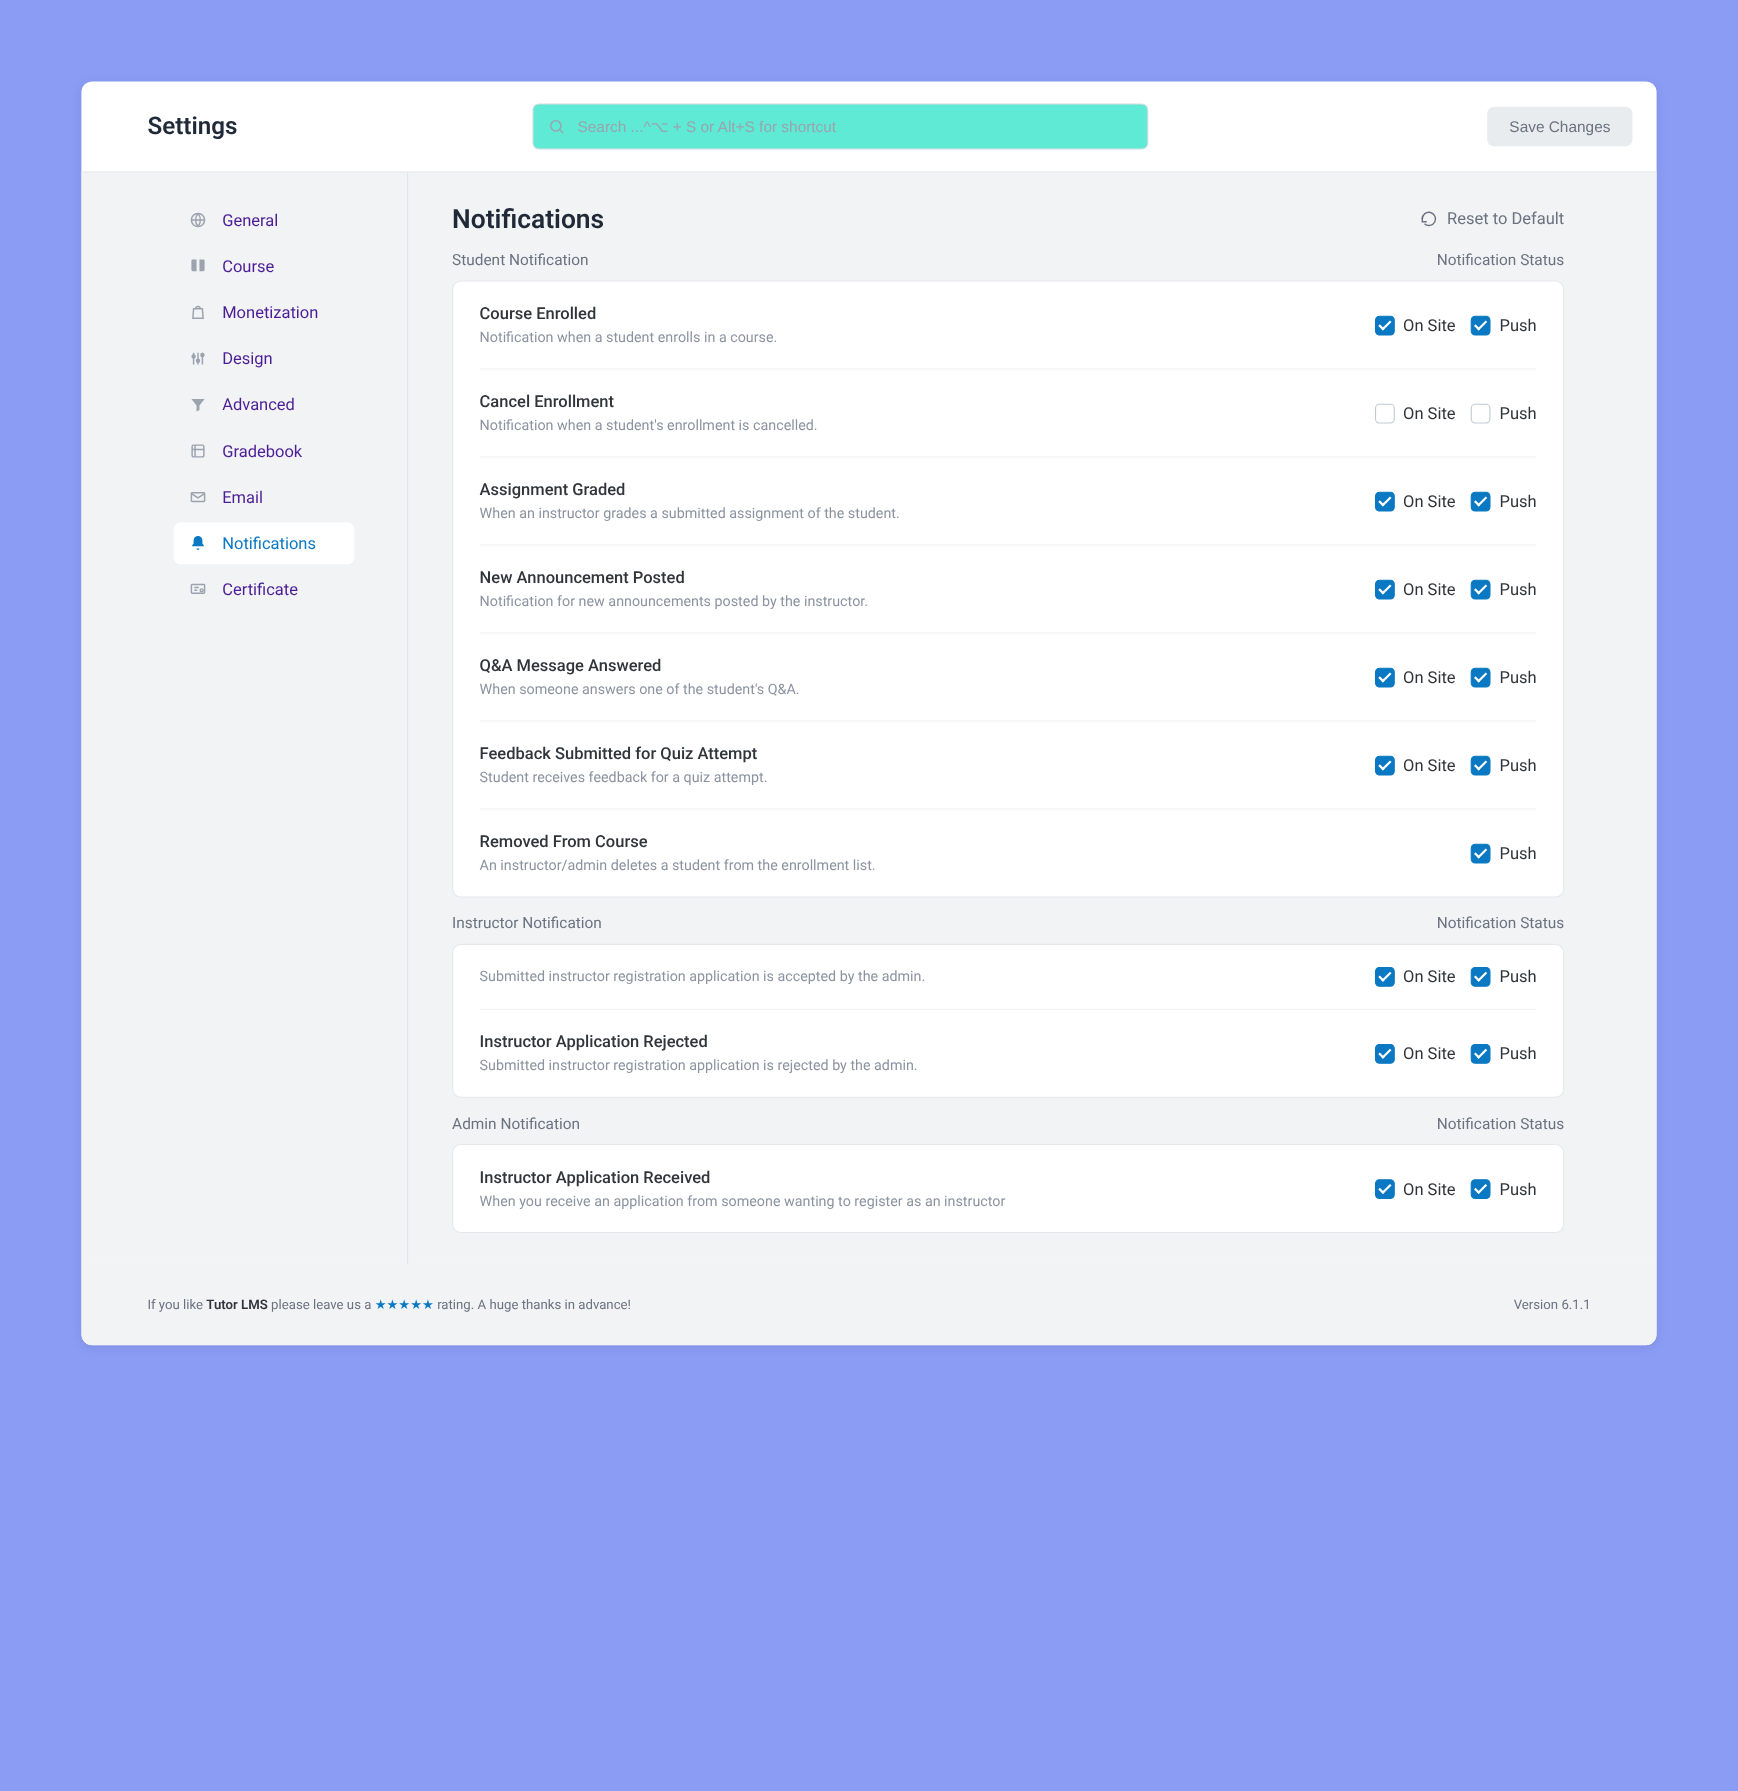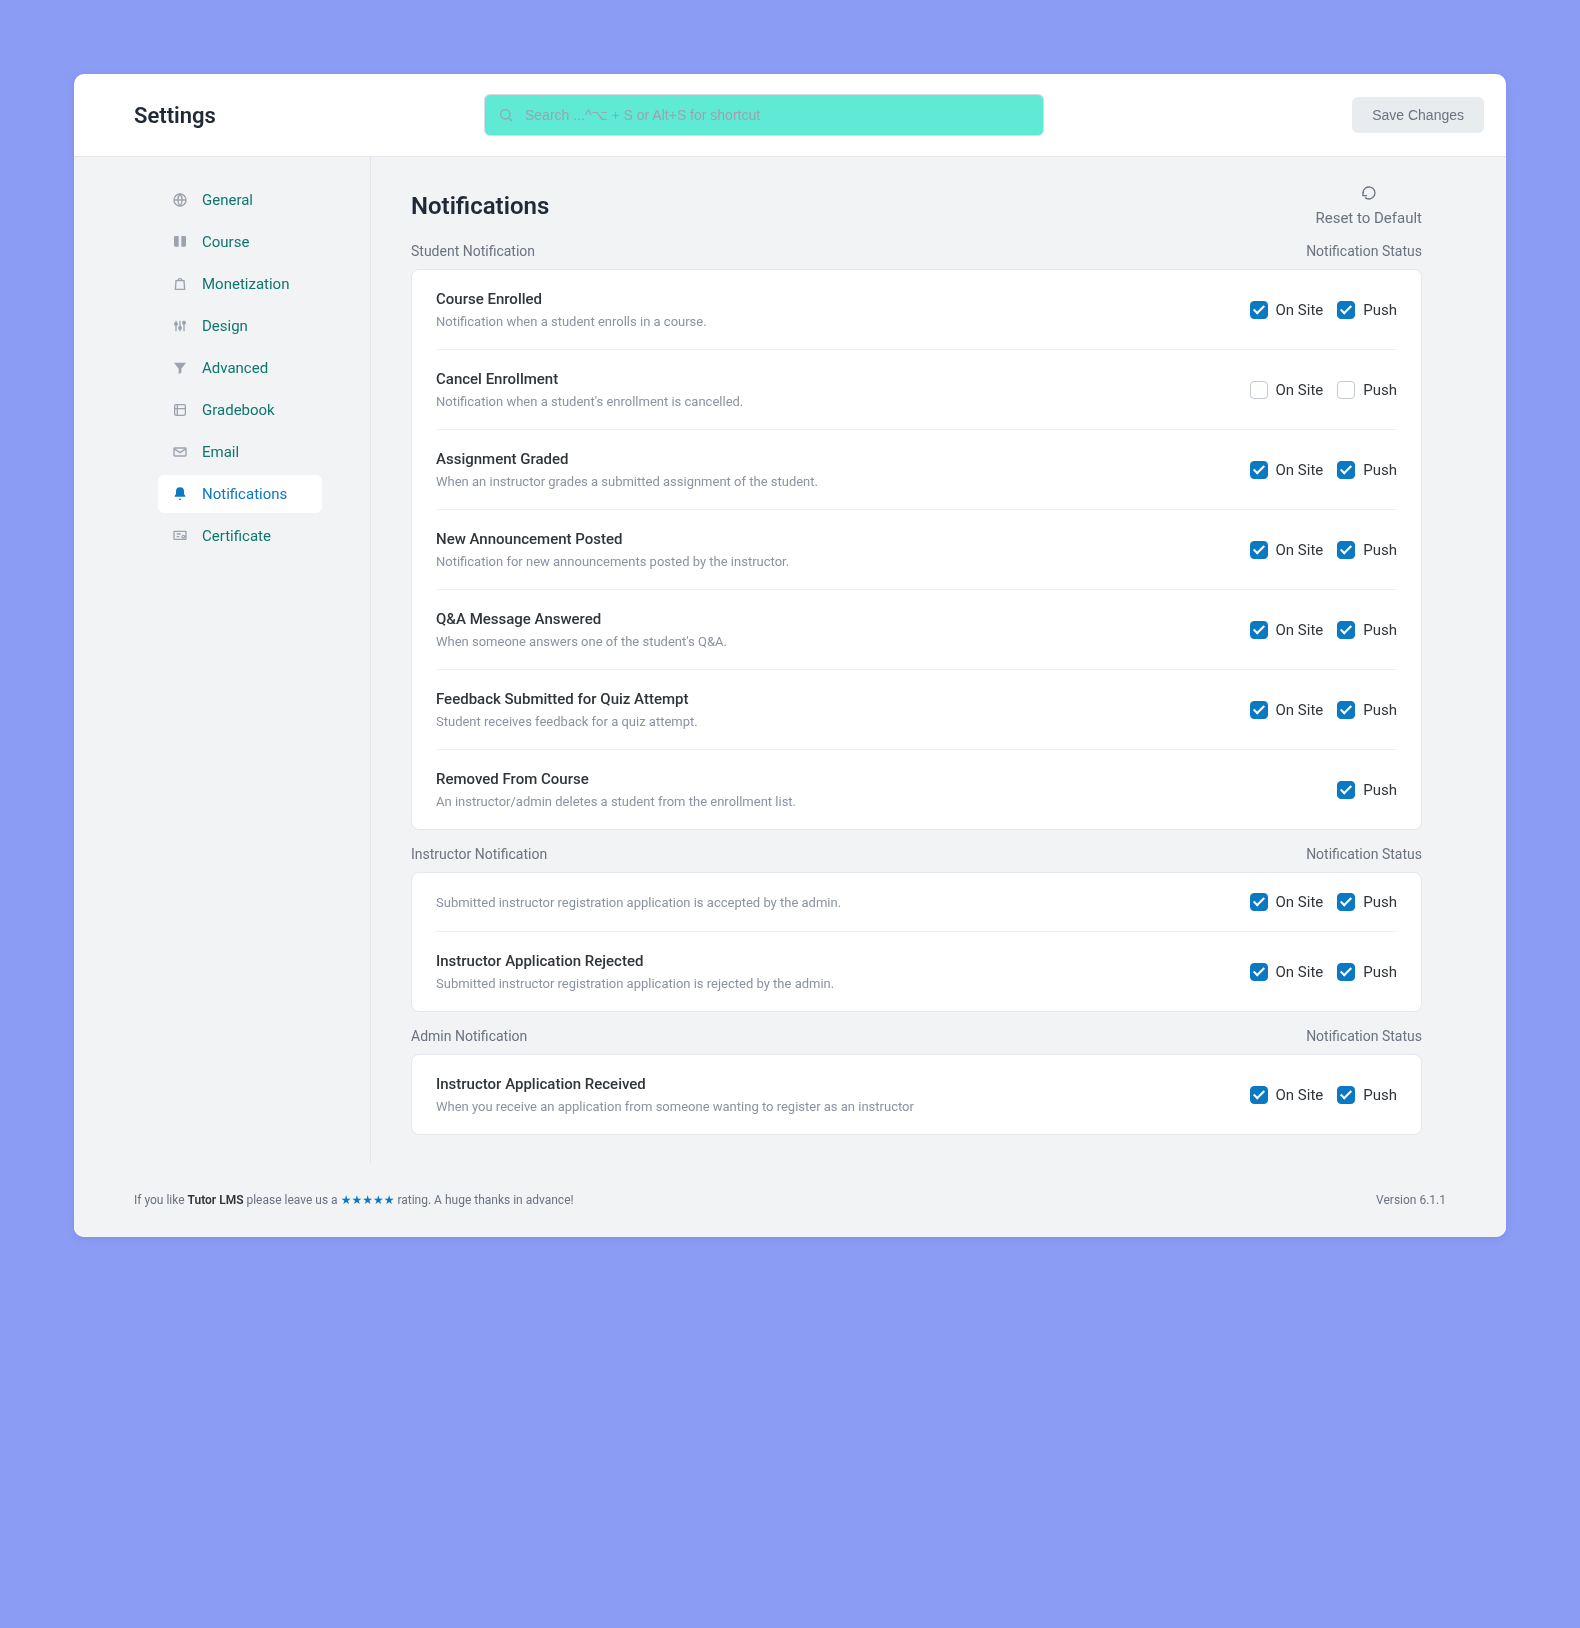--- a/index.html
+++ b/index.html
@@ -75,21 +75,21 @@
     border-right: 1px solid #e1e4e8;
   }
   .side-item {
     display: flex;
     align-items: center;
     gap: 14px;
     padding: 10px 14px;
     margin-bottom: 4px;
     border-radius: 6px;
     font-size: 15px;
-    color: #0f766e;
+    color: #4c1d95;
     cursor: pointer;
     white-space: nowrap;
   }
   .side-item.active {
     background: #fff;
     color: #0a78c2;
   }
   .side-icon {
     width: 16px;
     height: 16px;
@@ -115,21 +115,20 @@
     font-weight: 600;
     color: #1f2937;
   }
   .reset-link {
     display: flex;
     align-items: center;
     gap: 8px;
     font-size: 15px;
     color: #6b7280;
     cursor: pointer;
-    flex-direction: column;
   }
   .section-head {
     display: flex;
     justify-content: space-between;
     align-items: center;
     font-size: 14px;
     color: #6b7280;
     margin: 16px 0 10px 0;
   }
   .card {

